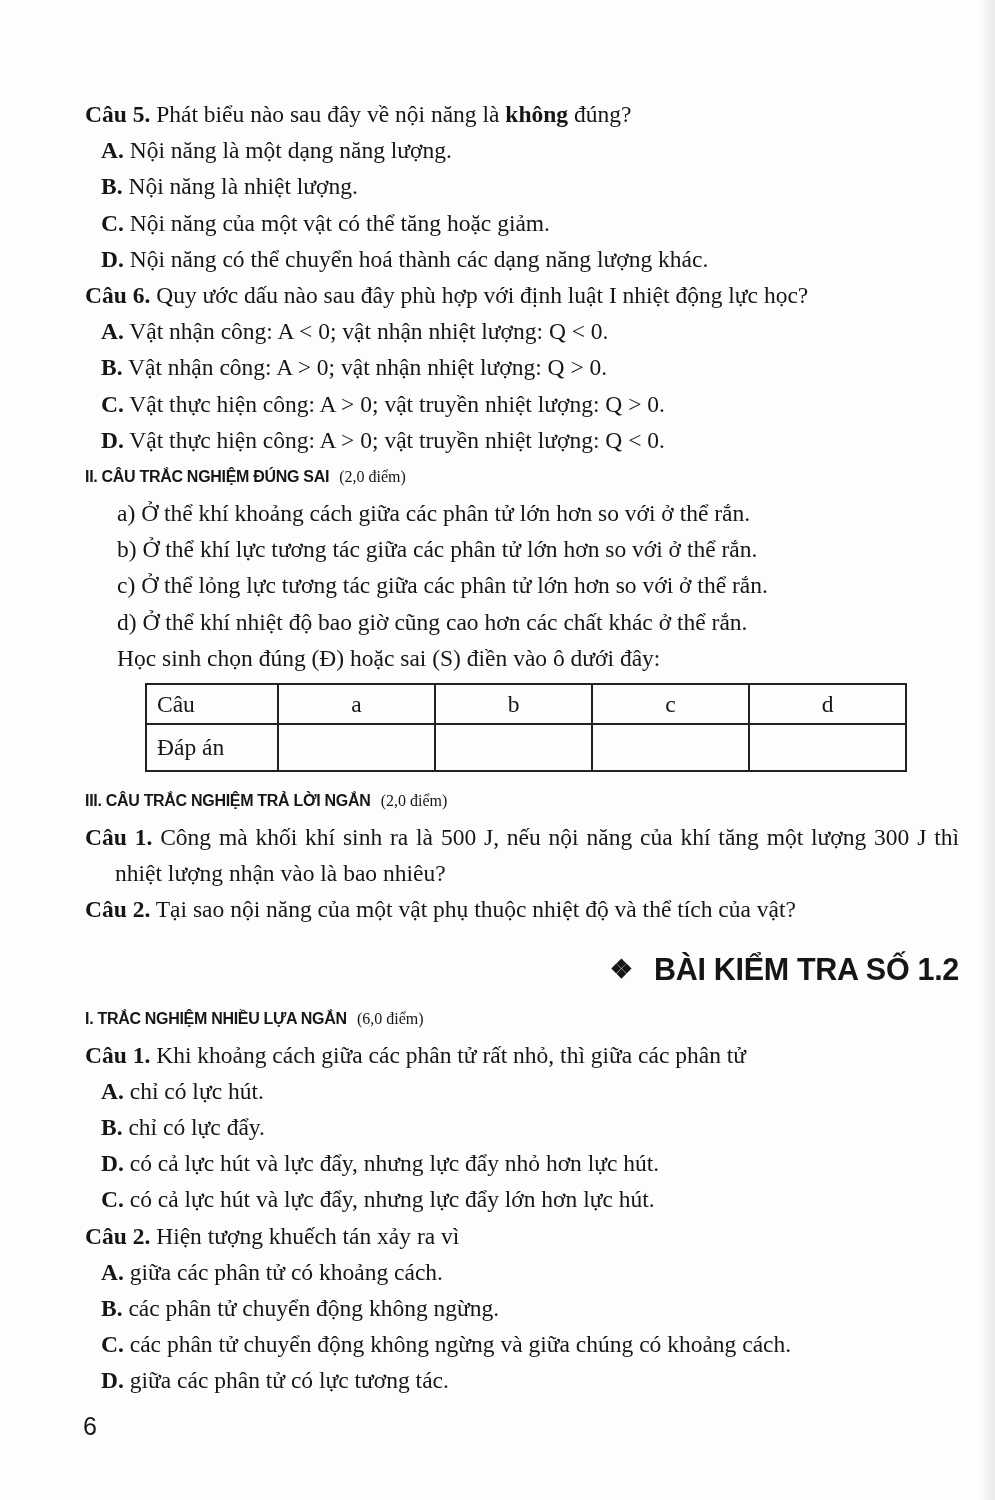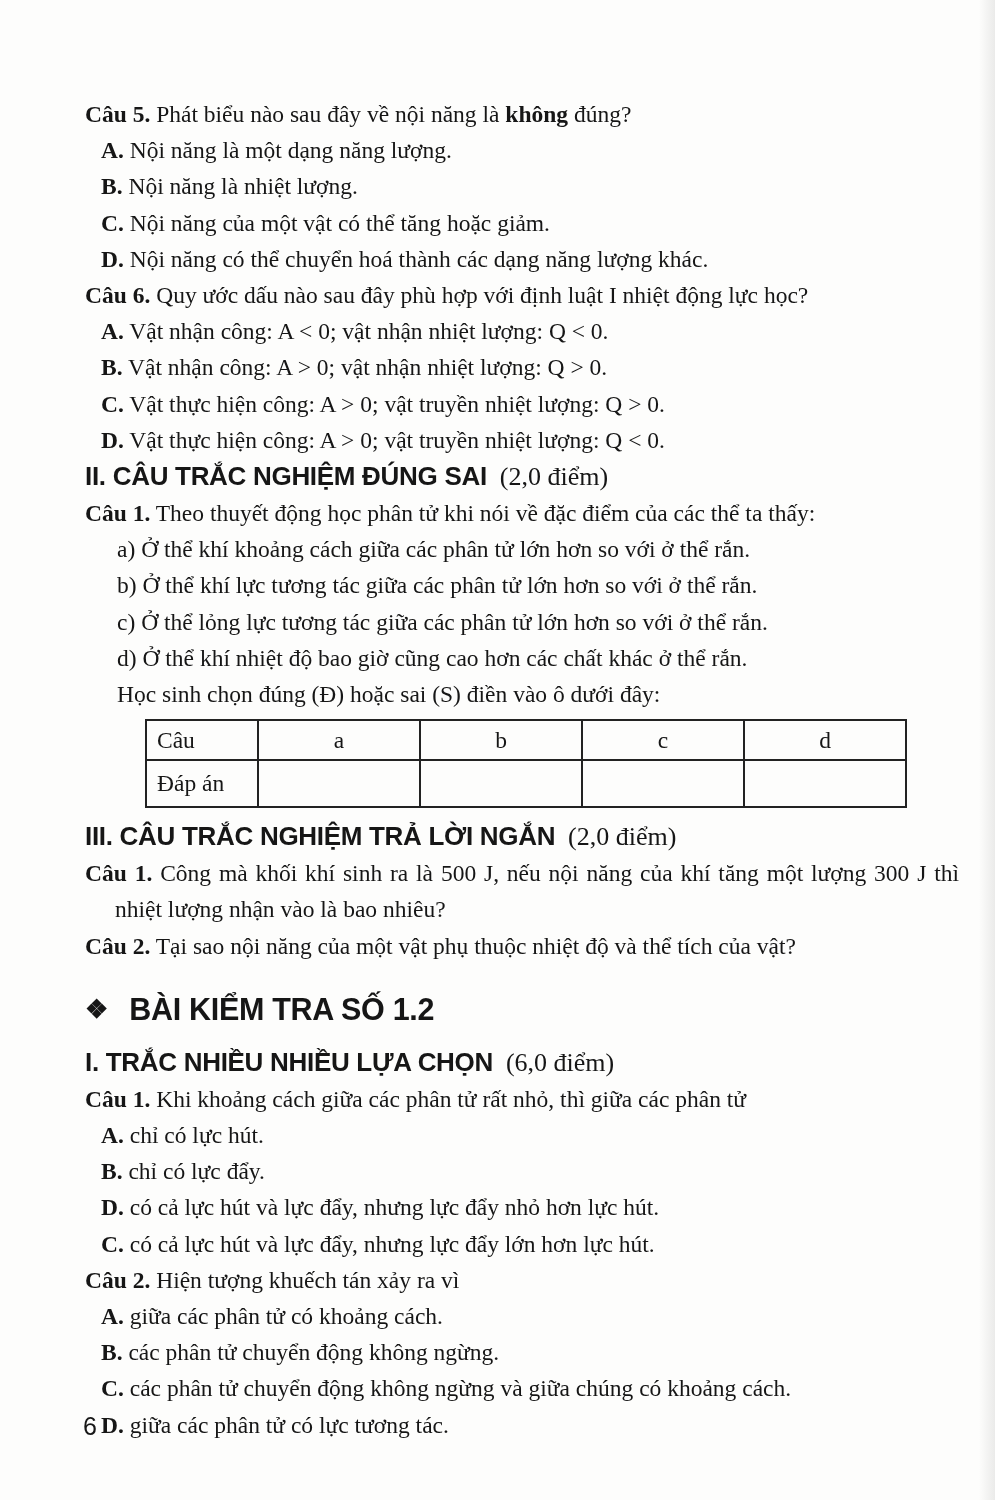--- a/index.html
+++ b/index.html
@@ -20,55 +20,56 @@
   }
   .page { padding: 96px 36px 0 85px; }
   p { margin: 0; line-height: 36.2px; }
   .q { padding-left: 30px; text-indent: -30px; text-align: justify; }
   .opt { margin-left: 16px; }
   .sub { margin-left: 32px; font-family: Liberation Serif, serif; }
   .lbl { font-weight: bold; }
   .sec-head {
     font-family: "Liberation Sans", sans-serif;
     font-weight: bold;
-    font-size: 26px;
+    font-size: 16px;
     letter-spacing: -0.3px;
     line-height: 37px;
   }
   .sec-head .pts {
     font-family: "Liberation Serif", serif;
     font-weight: normal;
     letter-spacing: 0;
     margin-left: 6px;
   }
   .exam-title {
     font-family: "Liberation Sans", sans-serif;
     font-weight: bold;
     font-size: 30.5px;
     letter-spacing: -0.3px;
     margin-top: 21px;
     margin-bottom: 9px;
-    line-height: 48px;
+    line-height: 40px;
+    text-align: right;
   }
   .exam-title .marker { font-size: 26px; margin-right: 13px; position: relative; top: -2px; }
   table.answer {
     border-collapse: collapse;
     margin: 7px 0 10px 60px;
     width: 762px;
     table-layout: fixed;
   }
   table.answer td {
     border: 2px solid #222;
     text-align: center;
     height: 40px;
     padding: 0;
     font-size: 23.5px;
   }
   table.answer tr.ans td { height: 47px; }
-  table.answer td.first { width: 112px; text-align: left; padding-left: 10px; }
+  table.answer td.first { width: 132px; text-align: left; padding-left: 10px; }
   .page-num {
     position: absolute; left: 83px; top: 1412px;
     font-family: "Liberation Sans", sans-serif;
     font-size: 25px;
   }
 </style>
 </head>
 <body>
 
 <div class="page">
@@ -115,24 +116,20 @@
   <p class="opt">
     <span class="lbl">D.</span>
     <span>Vật thực hiện công: A &gt; 0; vật truyền nhiệt lượng: Q &lt; 0.</span>
   </p>
 
   <p class="sec-head">
     <span>II. CÂU TRẮC NGHIỆM ĐÚNG SAI</span>
     <span class="pts">(2,0 điểm)</span>
   </p>
 
-  <p class="q">
-    <span class="lbl">Câu 1.</span>
-    <span>Theo thuyết động học phân tử khi nói về đặc điểm của các thể ta thấy:</span>
-  </p>
   <p class="sub">
     <span>a)</span>
     <span>Ở thể khí khoảng cách giữa các phân tử lớn hơn so với ở thể rắn.</span>
   </p>
   <p class="sub">
     <span>b)</span>
     <span>Ở thể khí lực tương tác giữa các phân tử lớn hơn so với ở thể rắn.</span>
   </p>
   <p class="sub">
     <span>c)</span>
@@ -175,21 +172,21 @@
     <span class="lbl">Câu 2.</span>
     <span>Tại sao nội năng của một vật phụ thuộc nhiệt độ và thể tích của vật?</span>
   </p>
 
   <p class="exam-title">
     <span class="marker">❖</span>
     <span>BÀI KIỂM TRA SỐ 1.2</span>
   </p>
 
   <p class="sec-head">
-    <span>I. TRẮC NHIỀU NHIỀU LỰA CHỌN</span>
+    <span>I. TRẮC NGHIỆM NHIỀU LỰA NGẮN</span>
     <span class="pts">(6,0 điểm)</span>
   </p>
 
   <p class="q">
     <span class="lbl">Câu 1.</span>
     <span>Khi khoảng cách giữa các phân tử rất nhỏ, thì giữa các phân tử</span>
   </p>
   <p class="opt">
     <span class="lbl">A.</span>
     <span>chỉ có lực hút.</span>

